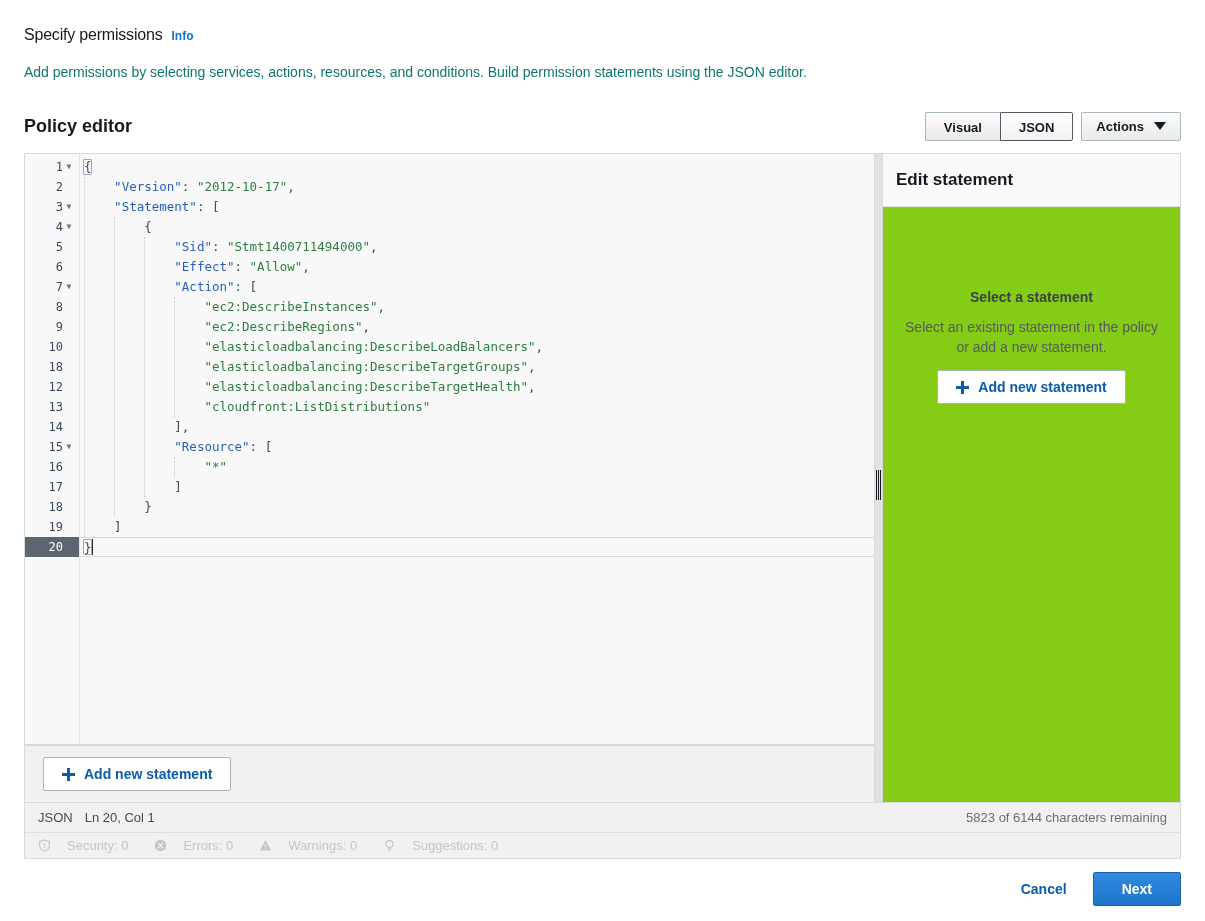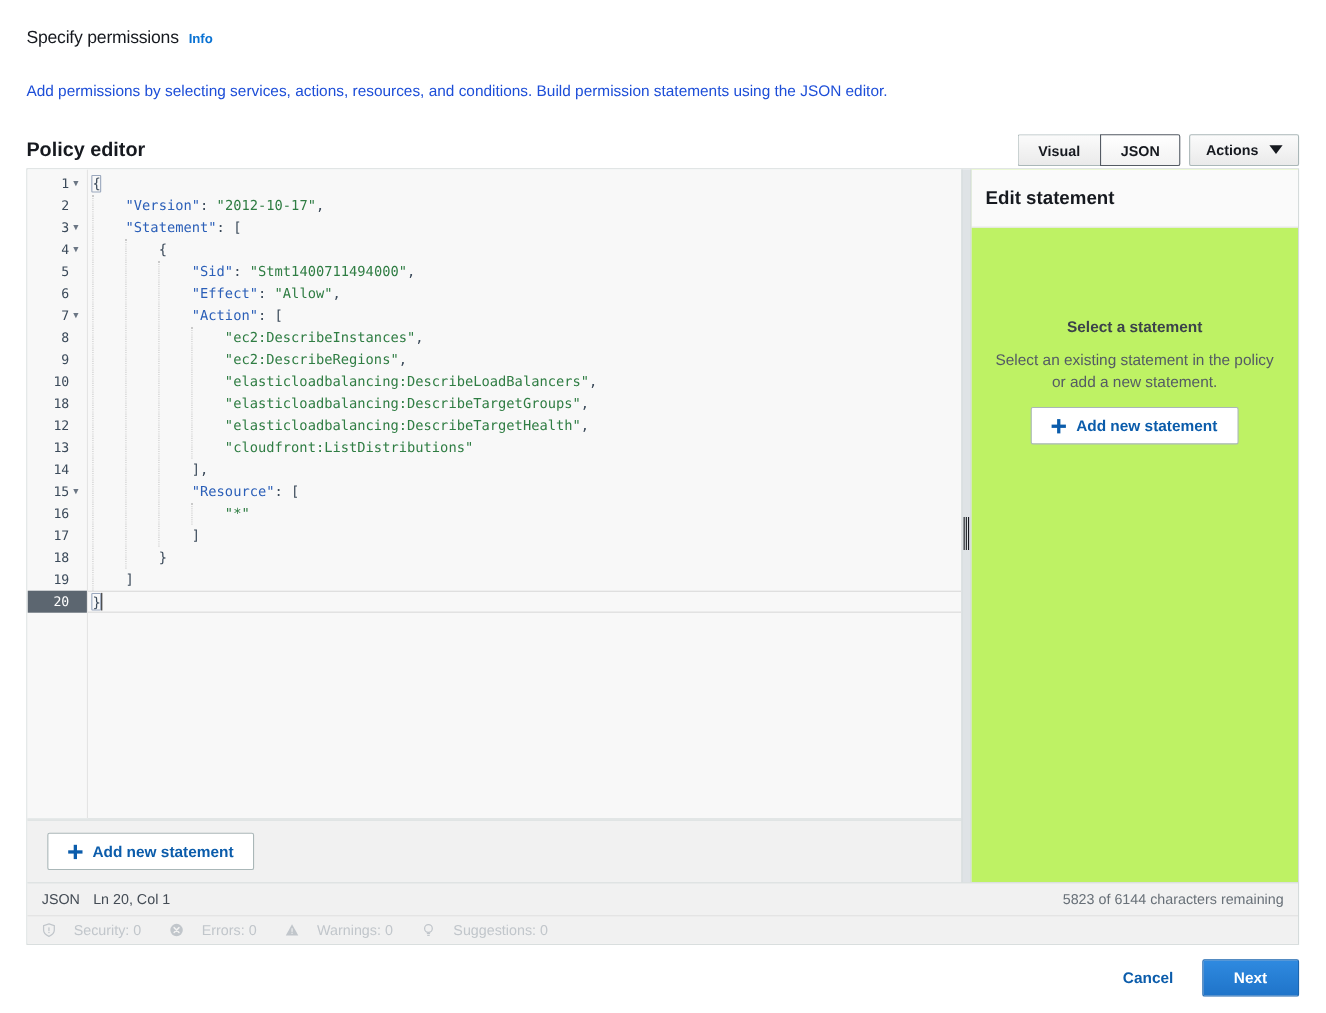--- a/index.html
+++ b/index.html
@@ -40,23 +40,23 @@
     margin: 0;
   }
   .info-link {
     font-size: 12px;
     font-weight: bold;
     color: #0972d3;
     text-decoration: none;
     cursor: pointer;
   }
   .page-desc {
-    margin-top: 20px;
+    margin-top: 10px;
     font-size: 14px;
-    color: #1d4ed8;
+    color: #0f766e;
     line-height: 20px;
   }
 
   
   .editor-bar {
     display: flex;
     align-items: center;
     justify-content: space-between;
     padding: 0 24px;
     margin-top: 26px;
@@ -310,21 +310,21 @@
     height: 30px;
     background: #16191f;
   }
   .splitter-grip span:nth-child(1) { left: 0px; }
   .splitter-grip span:nth-child(2) { left: 2px; }
   .splitter-grip span:nth-child(3) { left: 4px; }
 
   
   .stmt-pane {
     flex: 1;
-    background: #bef264;
+    background: #84cc16;
     display: flex;
     flex-direction: column;
     box-sizing: border-box;
   }
   .stmt-header {
     height: 53px;
     background: #fafafa;
     border-bottom: 1px solid #e4e4e4;
     display: flex;
     align-items: center;

